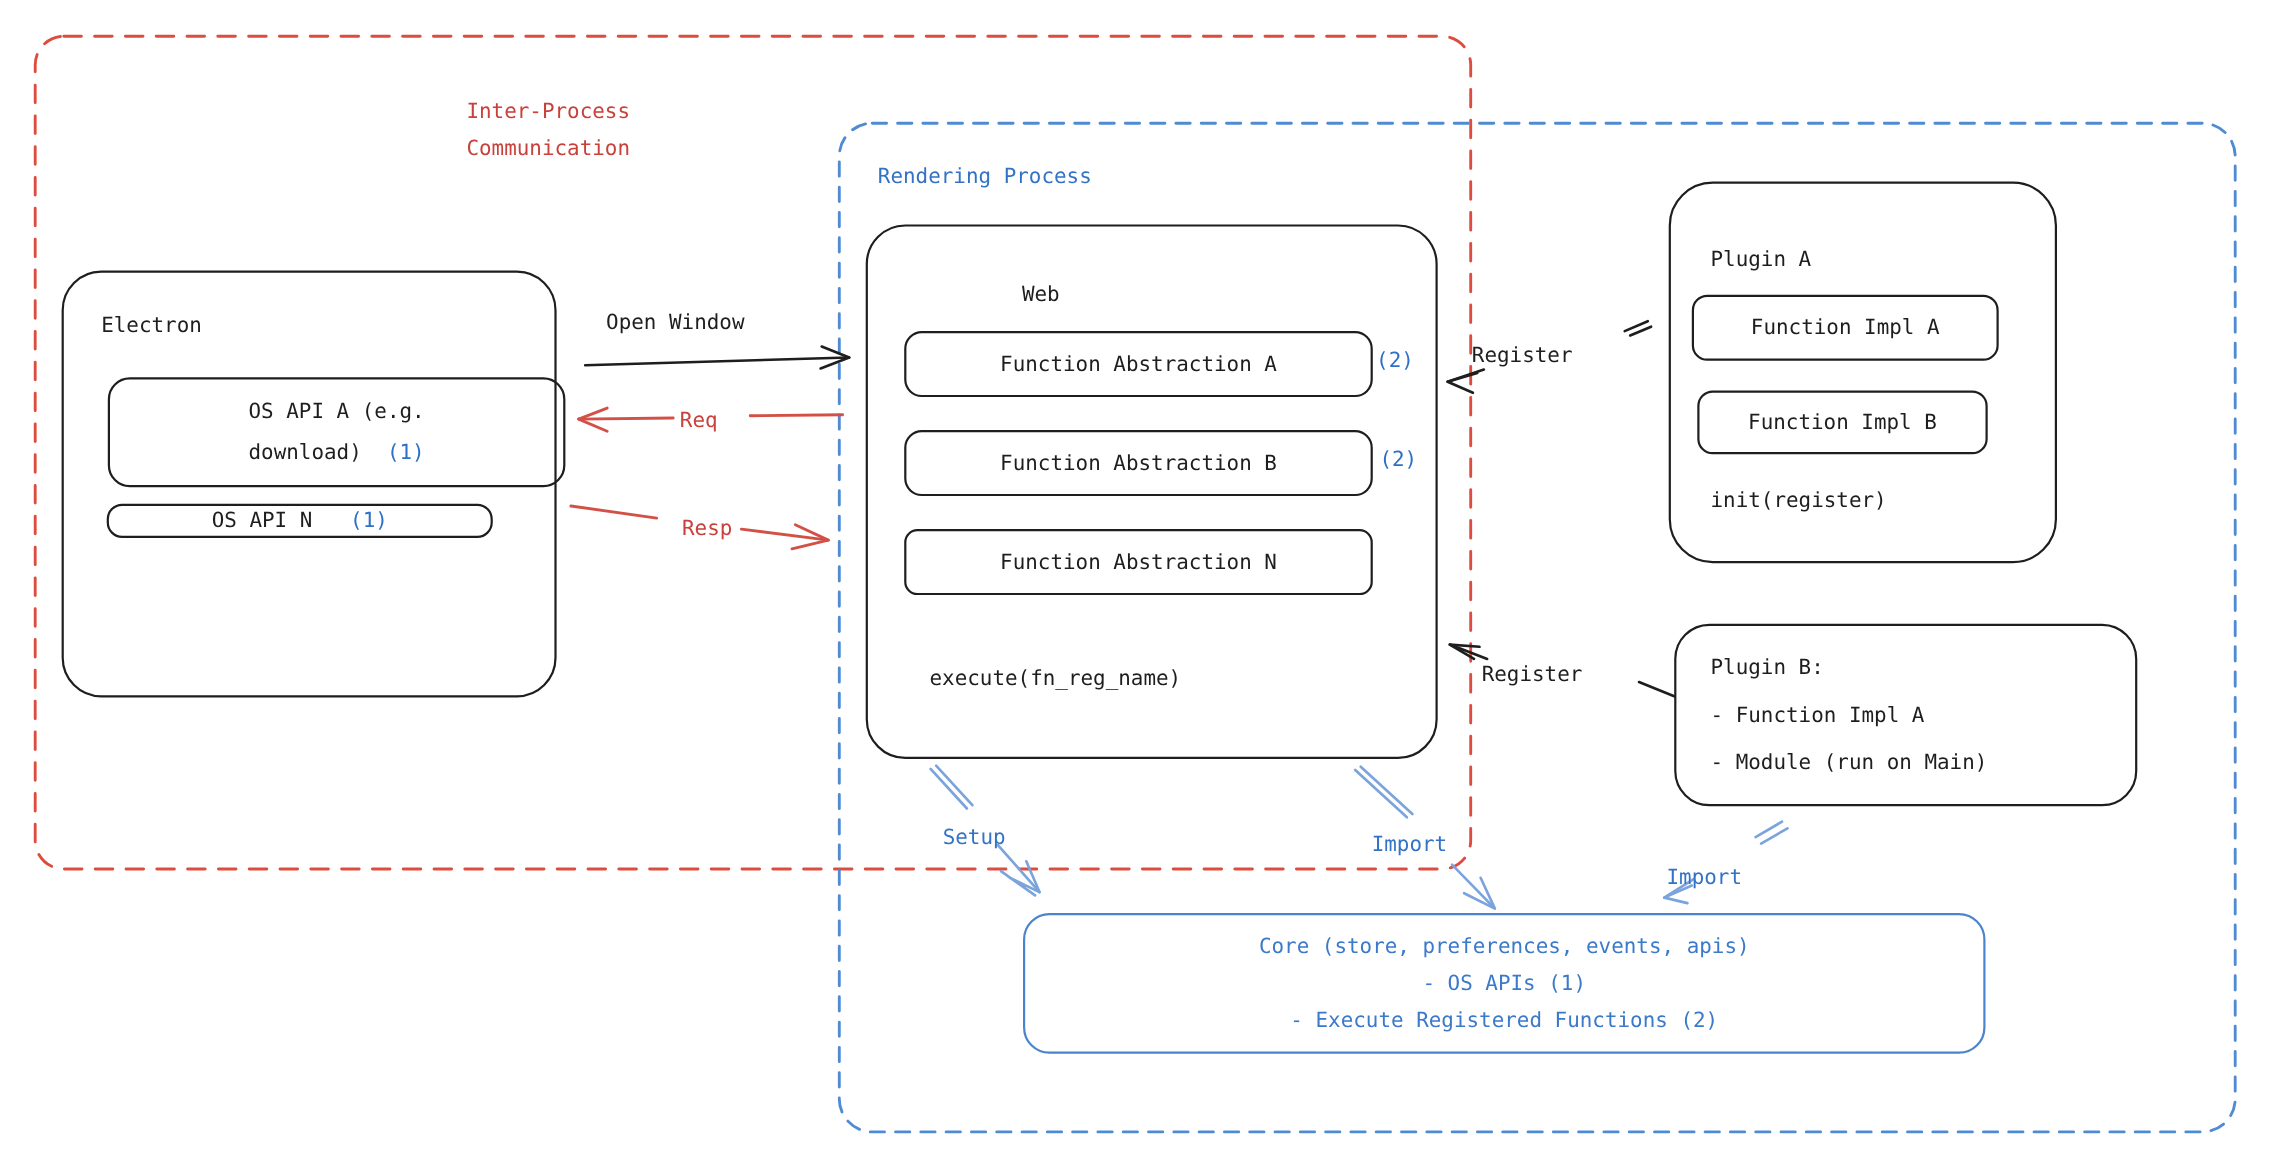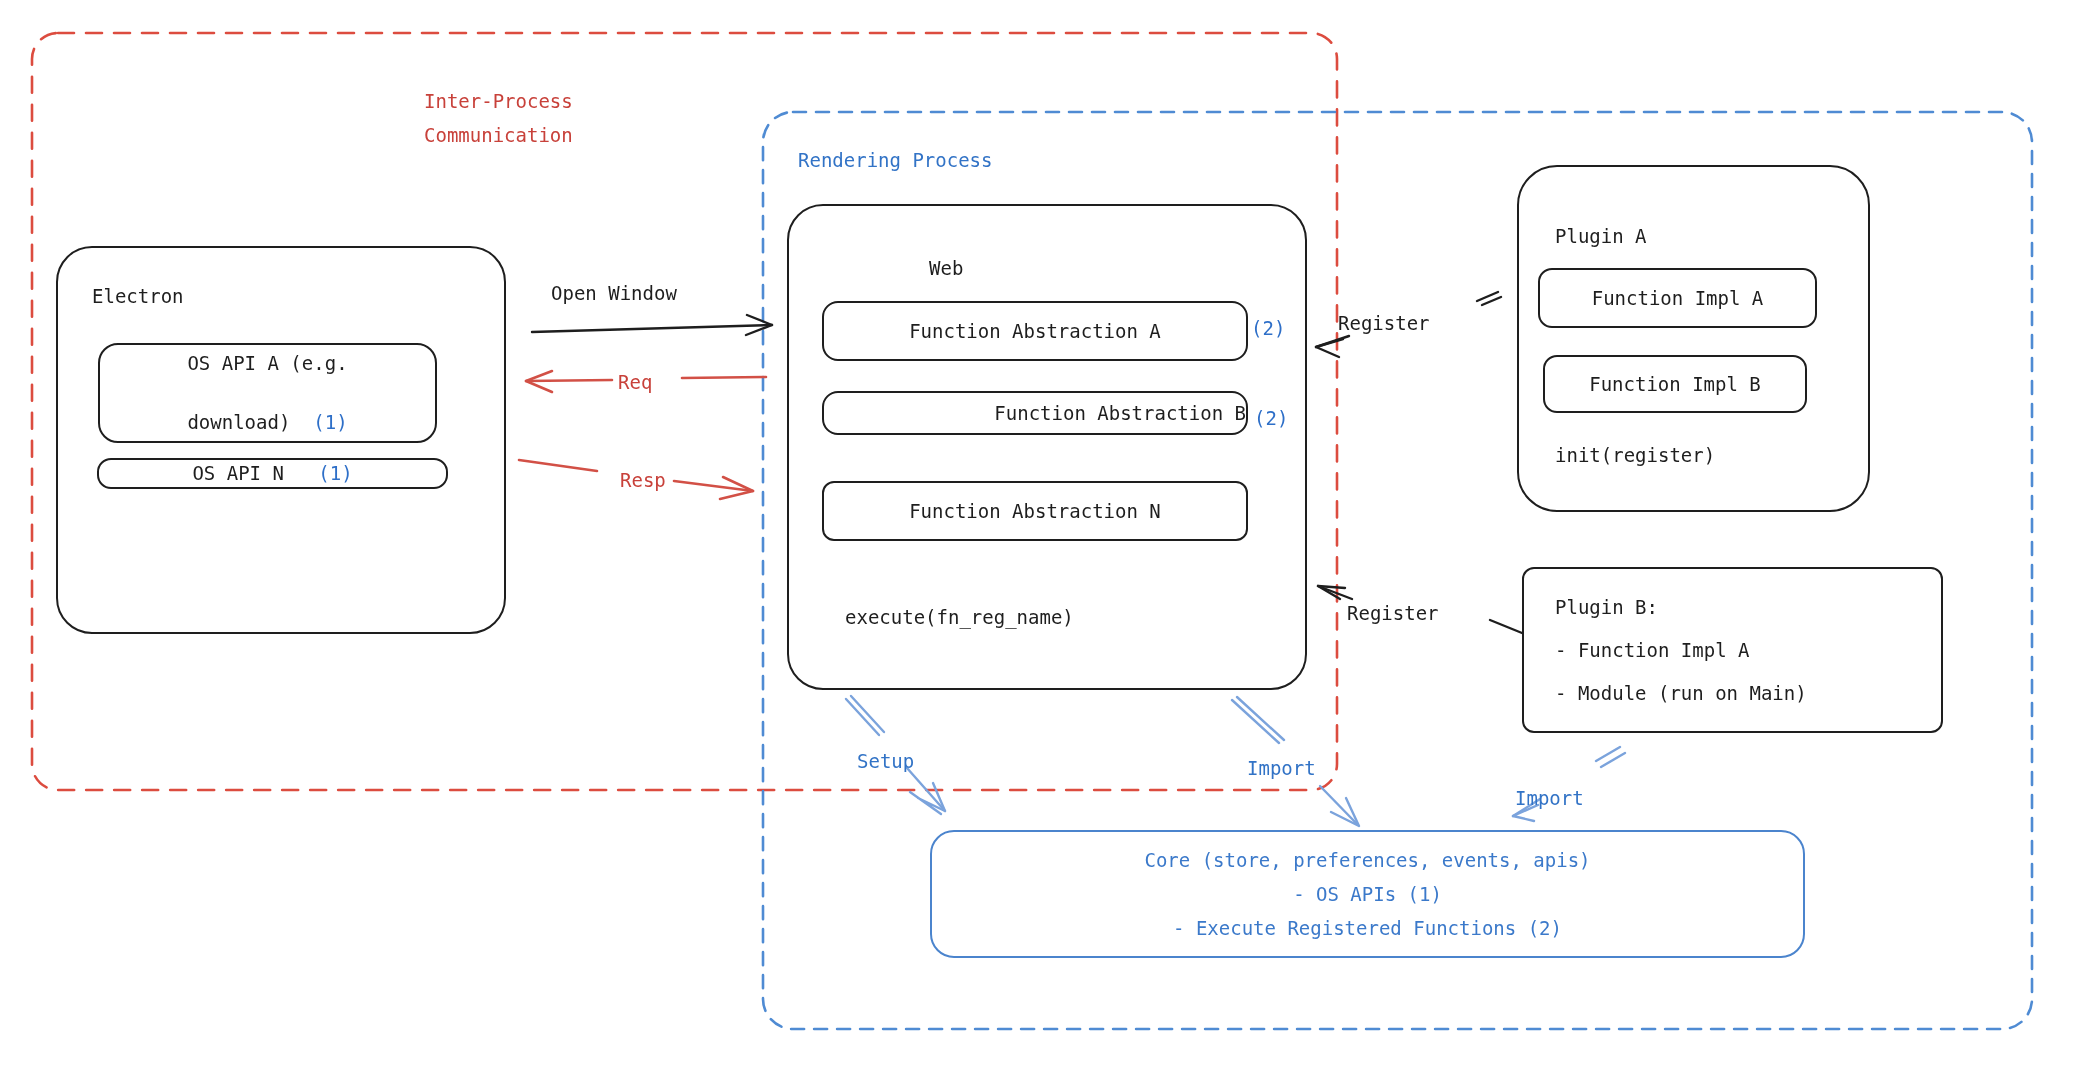--- a/index.html
+++ b/index.html
@@ -105,39 +105,39 @@
       <path class="stroke-blue" d="M1540,799 L1513,816"></path>
       <path class="stroke-blue" d="M1513,816 L1538,805 M1513,816 L1534,821"></path>
     </g>
   </svg>
 
   <div class="label red" style="left:424px;top:84px;"><span>Inter-Process</span><br><span>Communication</span></div>
   <div class="label blue" style="left:798px;top:143px;">Rendering Process</div>
 
   <div class="box" style="left:56px;top:246px;width:450px;height:388px;border-radius:36px;"></div>
   <div class="label" style="left:92px;top:279px;">Electron</div>
-  <div class="box" style="left:98px;top:343px;width:339px;height:100px;border-radius:20px;justify-content:space-between;">
+  <div class="box" style="left:98px;top:343px;width:416px;height:100px;border-radius:20px;">
     <div class="boxline">OS API A (e.g.</div>
     <div class="boxline"><span>download)</span><span class="badge">  </span><span class="badge">(1)</span></div>
   </div>
   <div class="box" style="left:97px;top:458px;width:351px;height:31px;border-radius:14px;">
     <div class="boxline"><span>OS API N</span><span class="badge">   </span><span class="badge">(1)</span></div>
   </div>
 
   <div class="label" style="left:551px;top:276px;">Open Window</div>
   <div class="label red" style="left:618px;top:365px;">Req</div>
   <div class="label red" style="left:620px;top:463px;">Resp</div>
 
   <div class="box" style="left:787px;top:204px;width:520px;height:486px;border-radius:36px;"></div>
   <div class="label" style="left:929px;top:251px;">Web</div>
   <div class="box" style="left:822px;top:301px;width:426px;height:60px;border-radius:16px;">
     <div class="boxline">Function Abstraction A</div>
   </div>
   <div class="label badge" style="left:1251px;top:311px;">(2)</div>
-  <div class="box" style="left:822px;top:391px;width:426px;height:44px;border-radius:16px;align-items:flex-end;">
+  <div class="box" style="left:822px;top:391px;width:426px;height:60px;border-radius:16px;">
     <div class="boxline">Function Abstraction B</div>
   </div>
   <div class="label badge" style="left:1254px;top:401px;">(2)</div>
   <div class="box" style="left:822px;top:481px;width:426px;height:60px;border-radius:12px;">
     <div class="boxline">Function Abstraction N</div>
   </div>
   <div class="label" style="left:845px;top:600px;">execute(fn_reg_name)</div>
 
   <div class="label" style="left:1338px;top:306px;">Register</div>
   <div class="label" style="left:1347px;top:596px;">Register</div>
@@ -145,21 +145,21 @@
   <div class="box" style="left:1517px;top:165px;width:353px;height:347px;border-radius:40px;"></div>
   <div class="label" style="left:1555px;top:219px;">Plugin A</div>
   <div class="box" style="left:1538px;top:268px;width:279px;height:60px;border-radius:14px;">
     <div class="boxline">Function Impl A</div>
   </div>
   <div class="box" style="left:1543px;top:355px;width:264px;height:58px;border-radius:14px;">
     <div class="boxline">Function Impl B</div>
   </div>
   <div class="label" style="left:1555px;top:438px;">init(register)</div>
 
-  <div class="box plugin-b-lines" style="left:1522px;top:567px;width:421px;height:166px;border-radius:12px;">
+  <div class="box plugin-b-lines" style="left:1522px;top:567px;width:421px;height:166px;border-radius:32px;">
     <div class="boxline">Plugin B:</div>
     <div class="boxline">- Function Impl A</div>
     <div class="boxline">- Module (run on Main)</div>
   </div>
 
   <div class="label blue" style="left:857px;top:744px;">Setup</div>
   <div class="label blue" style="left:1247px;top:751px;">Import</div>
   <div class="label blue" style="left:1515px;top:781px;">Import</div>
 
   <div class="box blue-border" style="left:930px;top:830px;width:875px;height:128px;border-radius:24px;">

